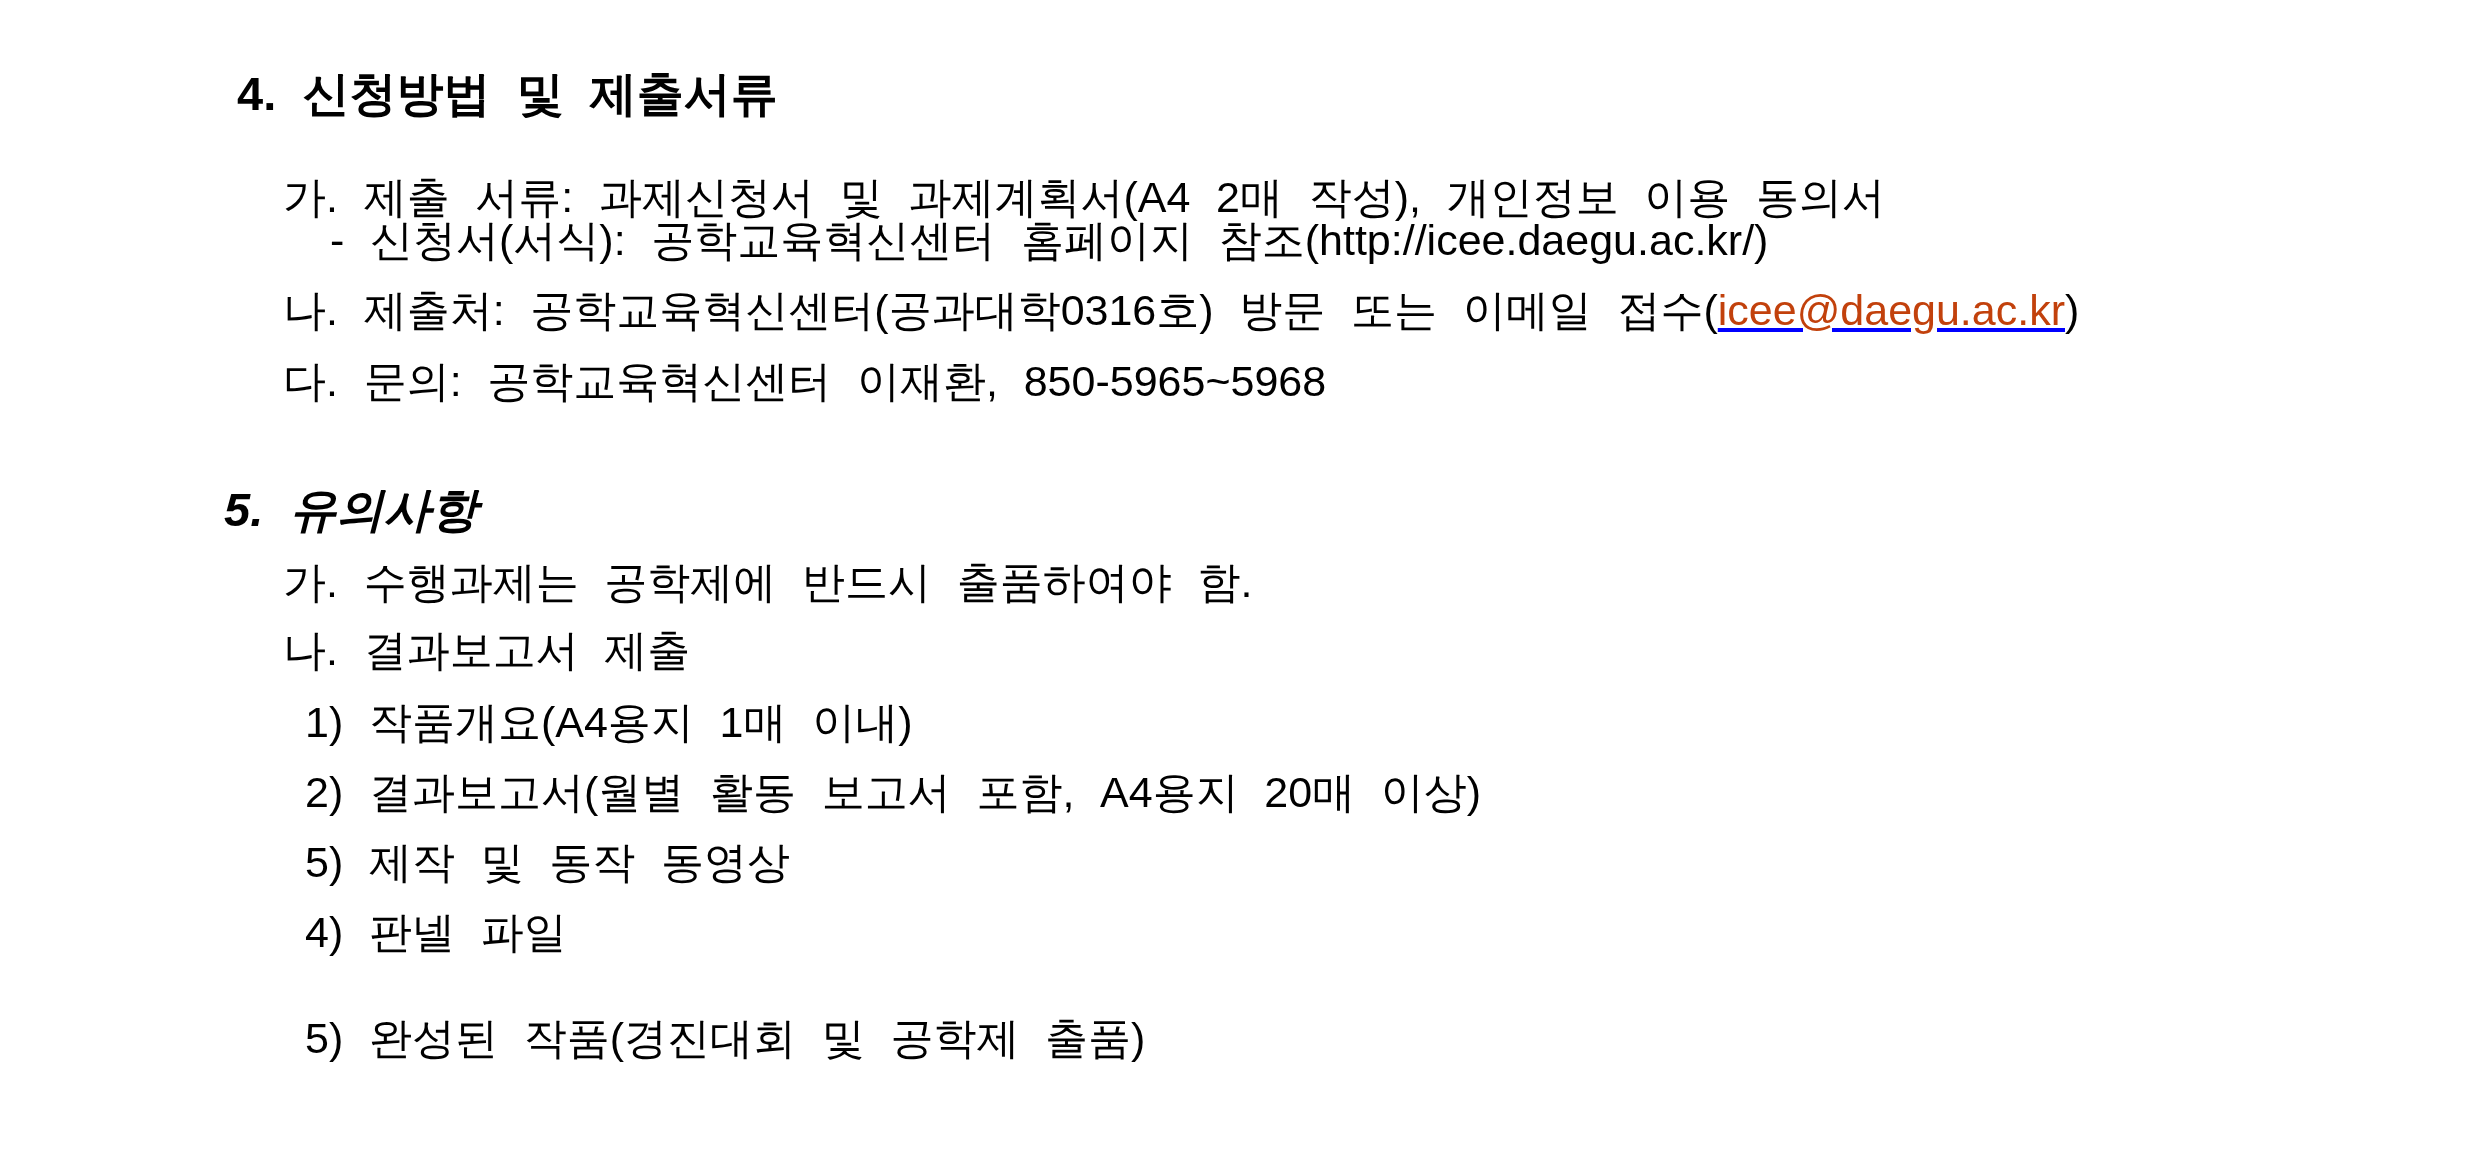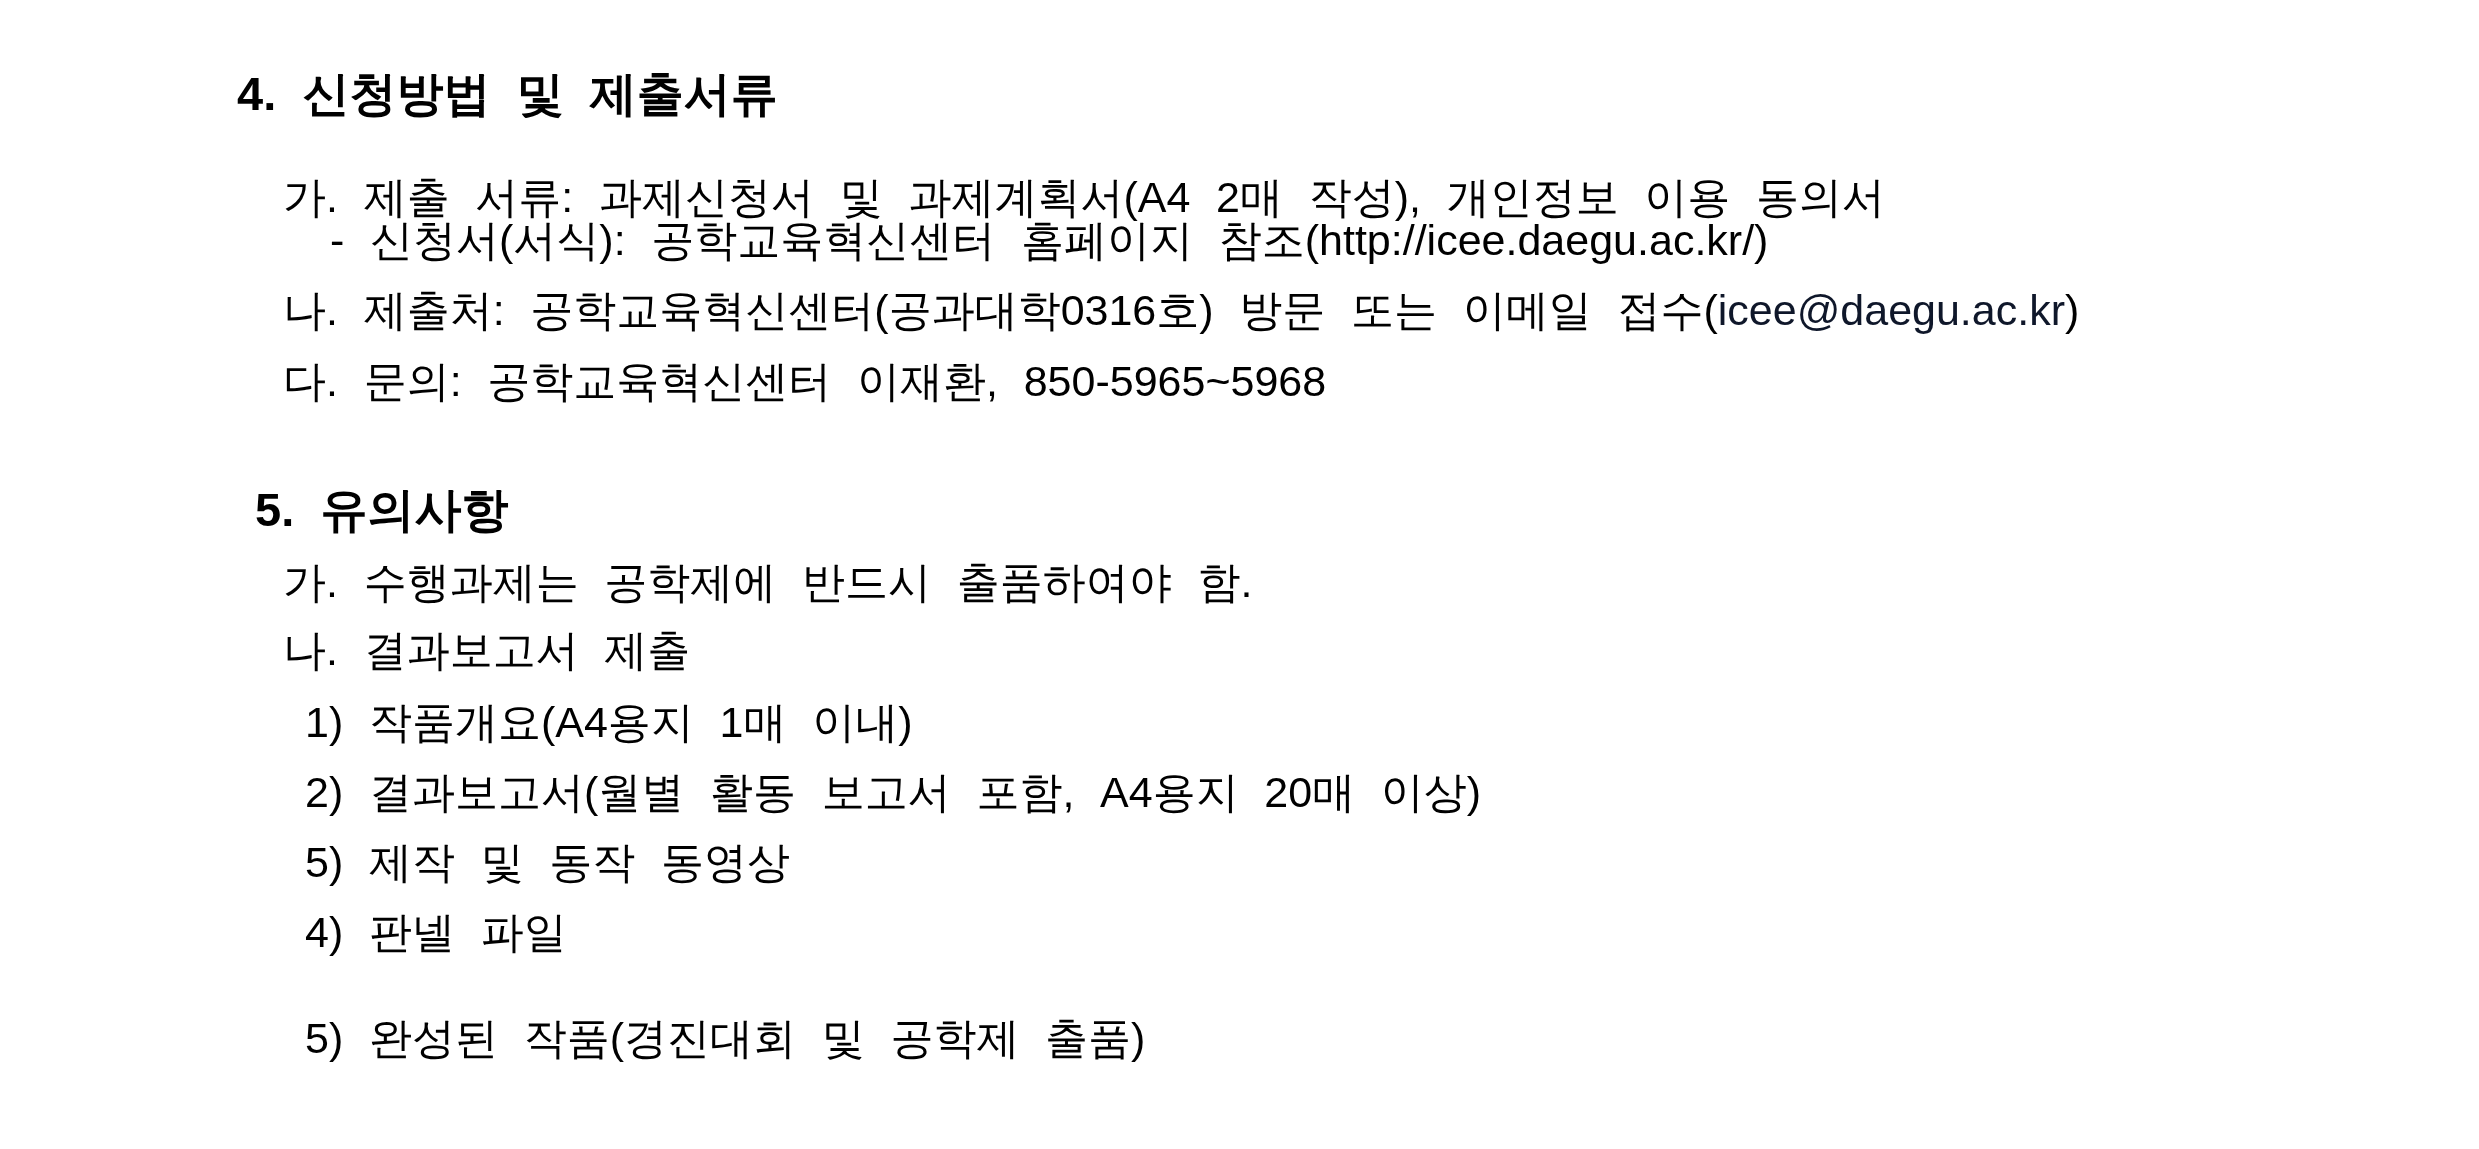--- a/index.html
+++ b/index.html
@@ -31,31 +31,32 @@
     font-size: 47px;
     font-weight: bold;
     word-spacing: 0.28em;
   }
   
   .l1  { left: 237px; top: 66px;  }
   .l2  { left: 283px; top: 141px; margin-top: 28px; }
   .l3  { left: 330px; top: 212px; }
   .l4  { left: 283px; top: 282px; }
   .l5  { left: 283px; top: 353px; }
-  .l6  { left: 255px; top: 482px; }
+  .l6  { left: 224px; top: 482px; font-style: italic; }
   .l7  { left: 283px; top: 554px; }
   .l8  { left: 283px; top: 588px; margin-top: 34px; }
   .l9  { left: 305px; top: 694px; }
   .l10 { left: 305px; top: 764px; }
   .l11 { left: 305px; top: 834px; }
   .l12 { left: 305px; top: 904px; }
   .l13 { left: 305px; top: 1010px; }
 
   .email-link {
-    color: #0f172a;
+    color: #c2410c;
+    text-decoration: underline;
     text-decoration-color: #0000ff;
     cursor: pointer;
   }
 </style>
 </head>
 <body>
 
 <div class="page">
 
   <div class="line heading l1">4. 신청방법 및 제출서류</div>

